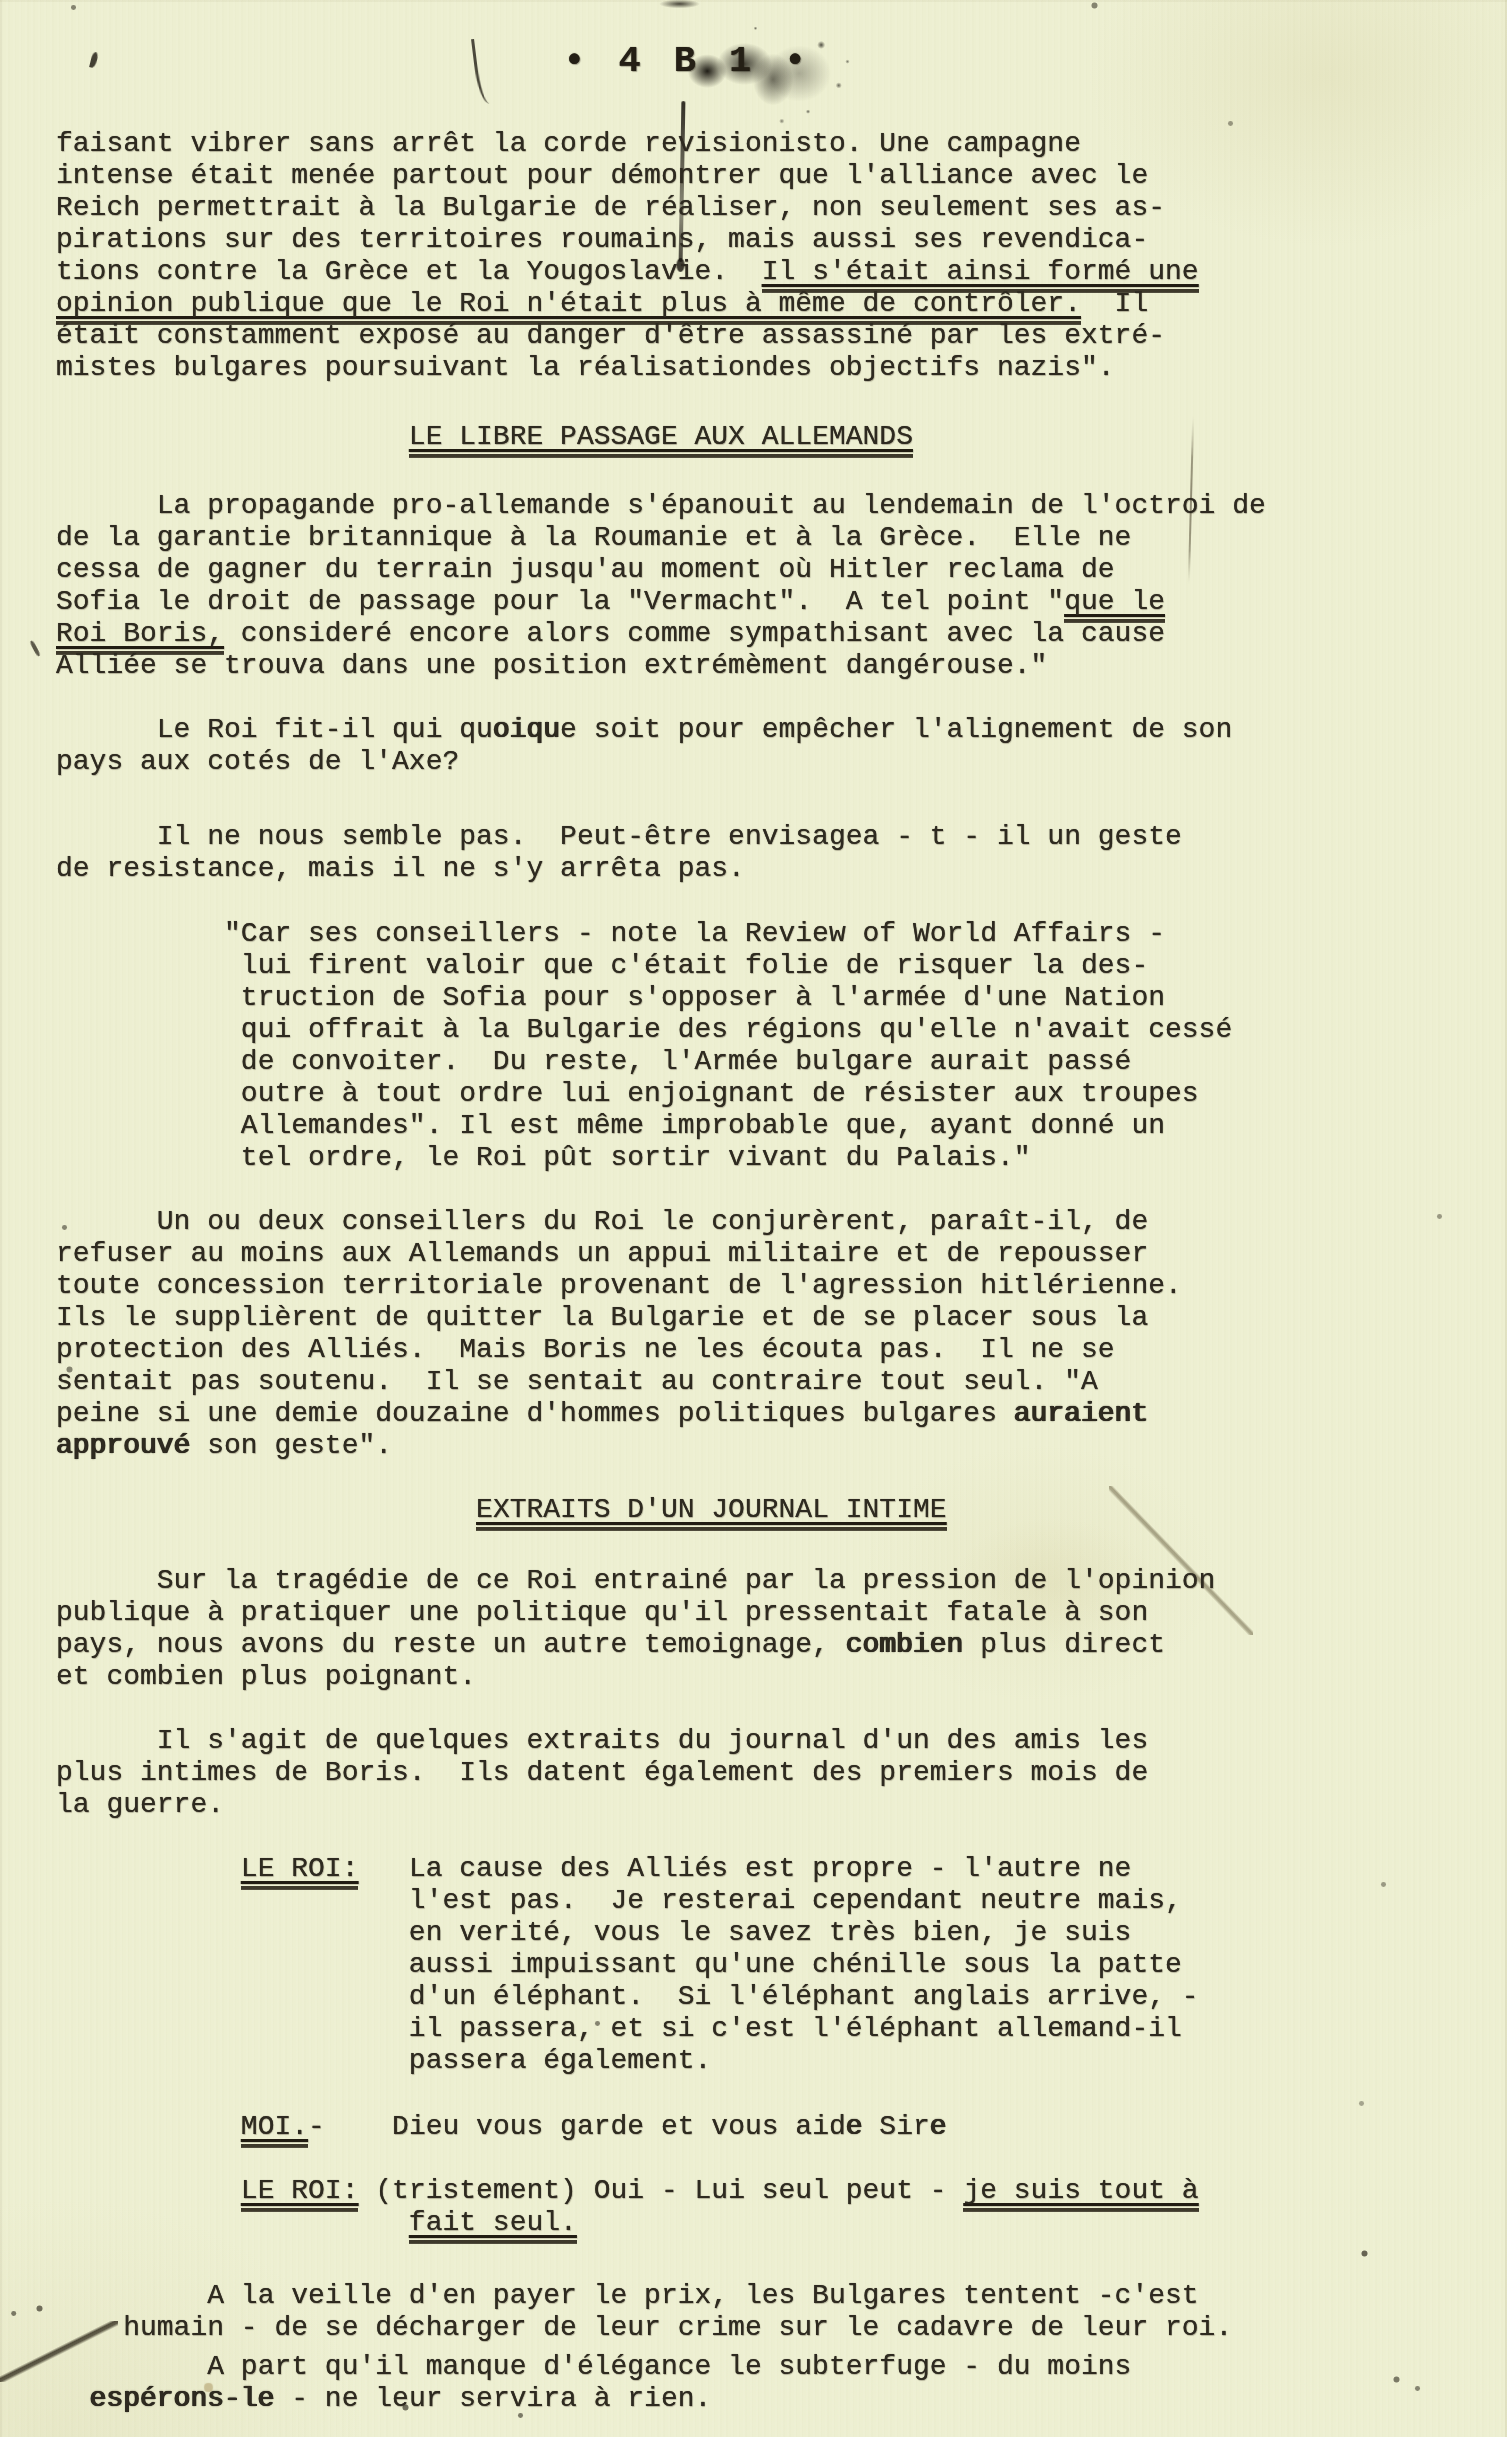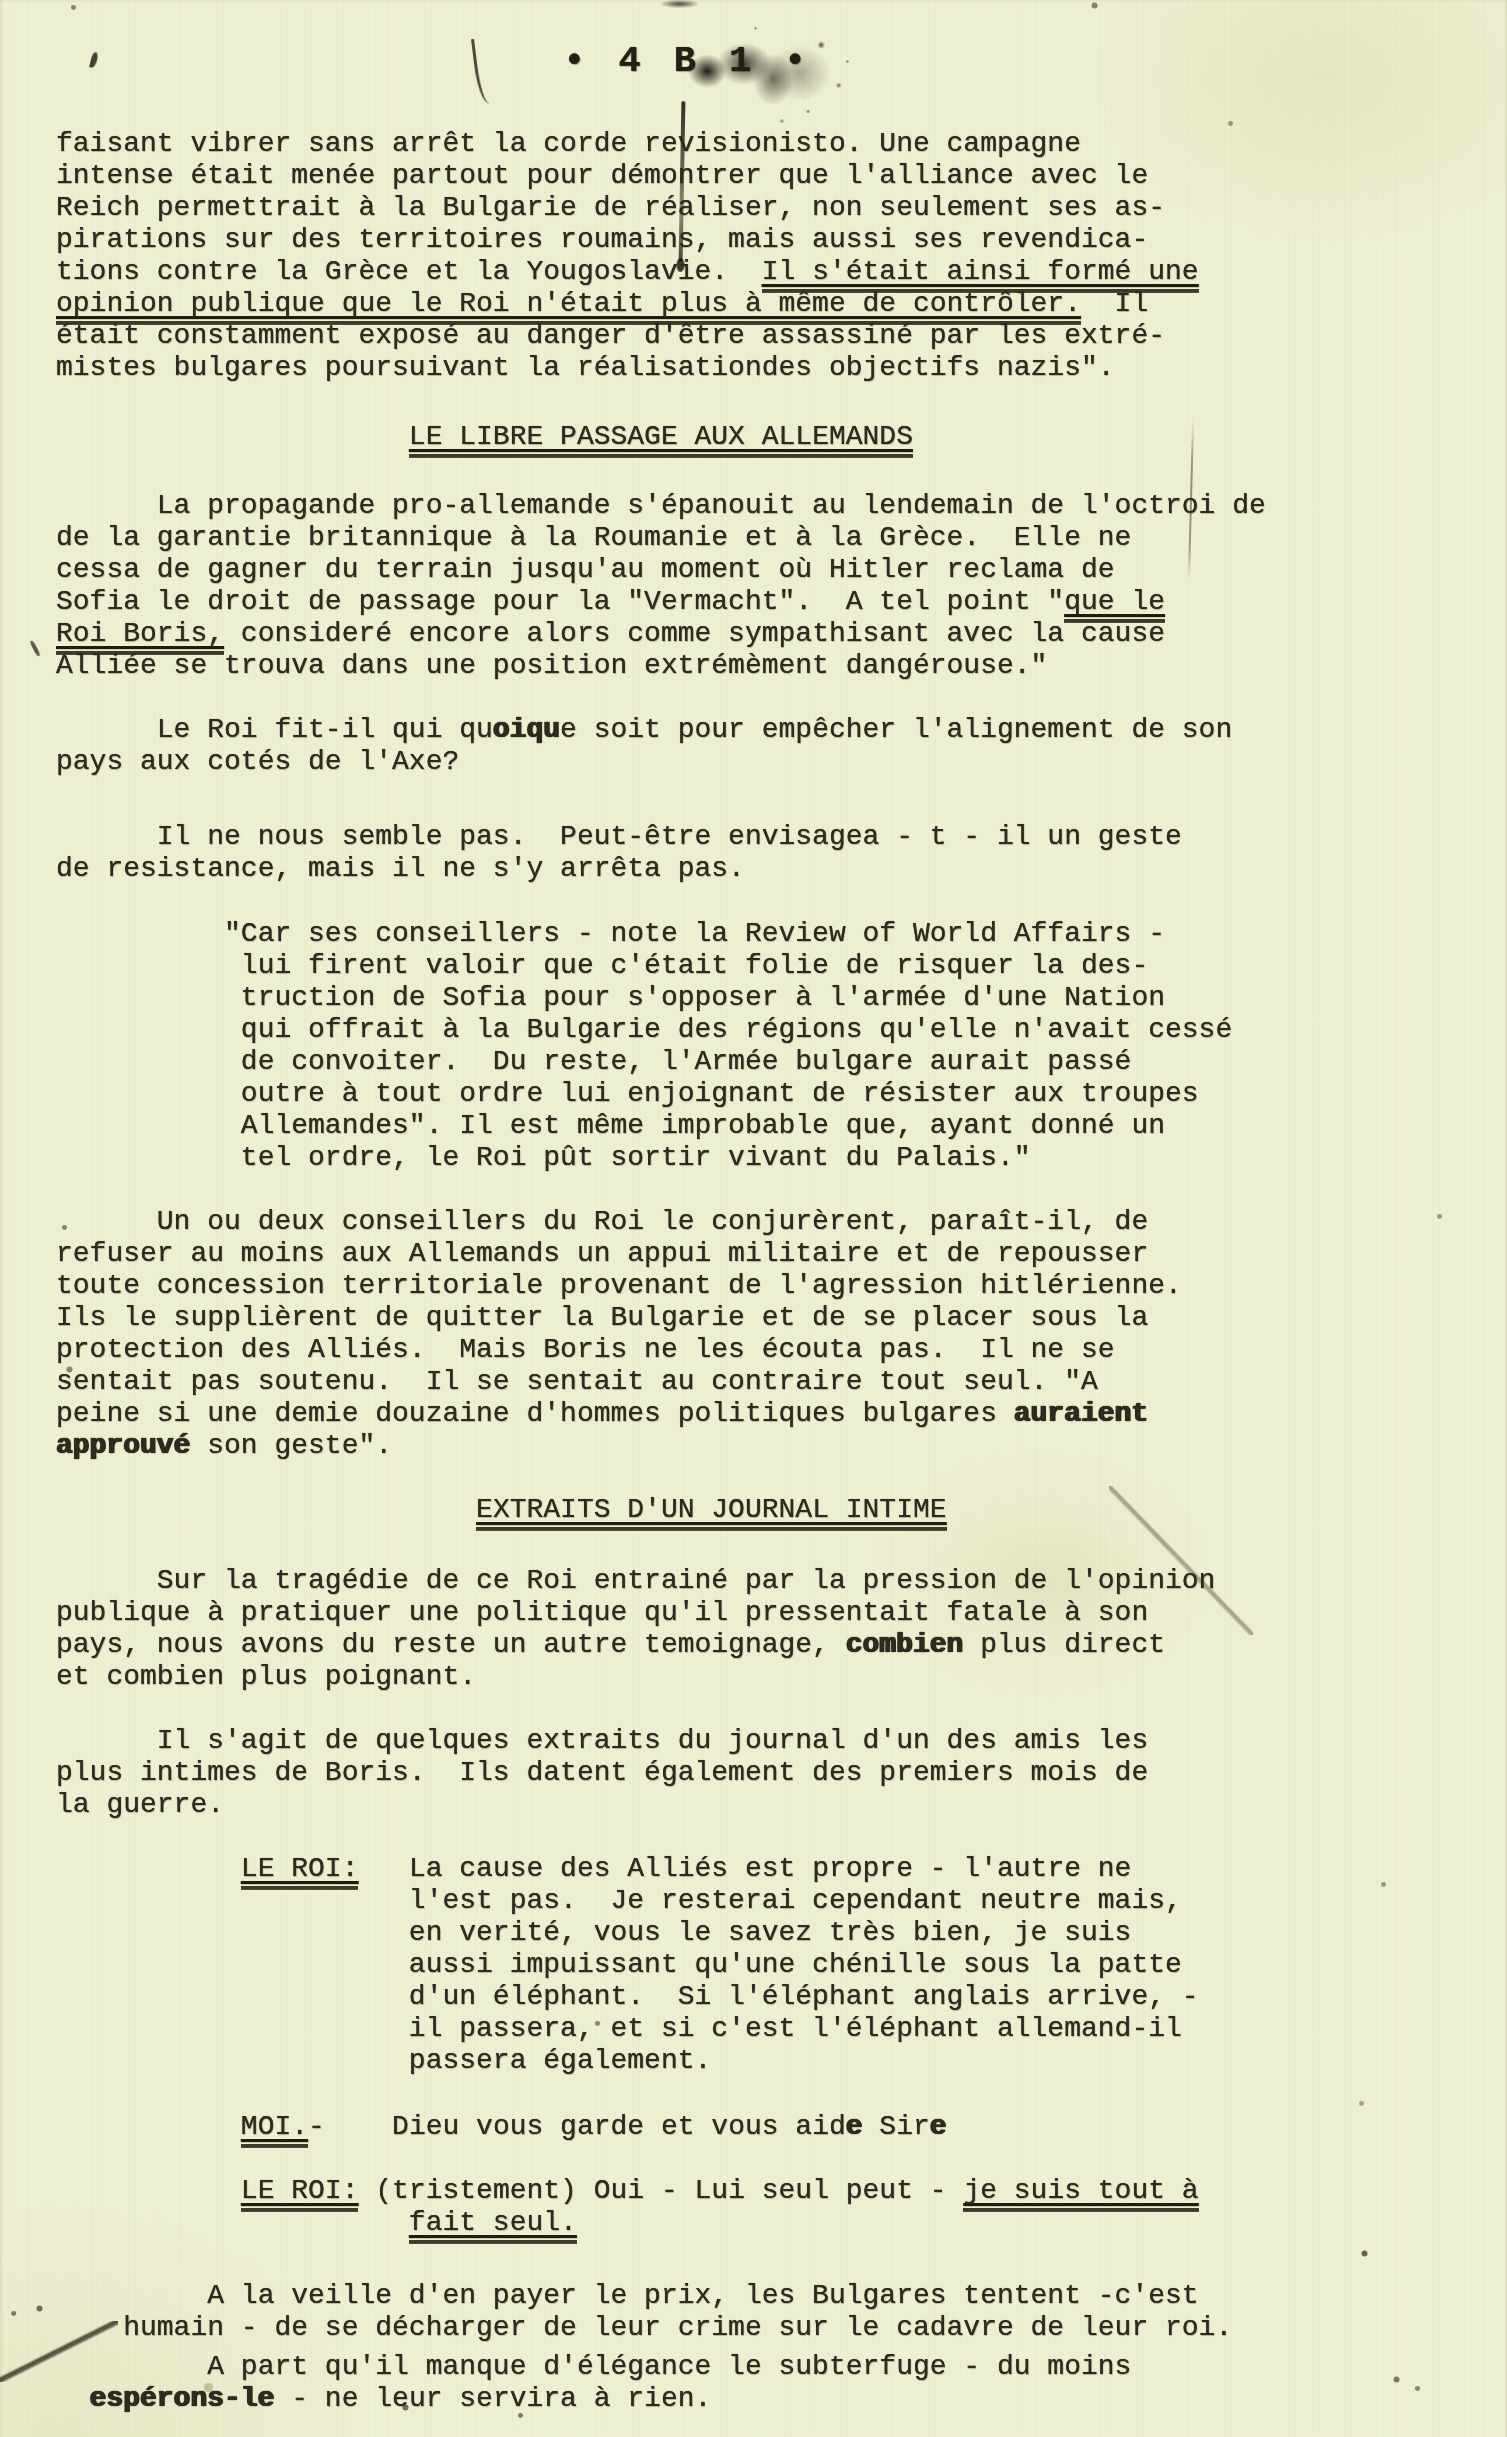--- a/index.html
+++ b/index.html
@@ -43,21 +43,21 @@
   .u2{
     text-decoration:underline;
     text-decoration-thickness:3.4px;
     text-underline-offset:5.4px;
     text-decoration-skip-ink:none;
     text-decoration-color:rgba(30,25,15,.9);
     padding-bottom:6.3px;
     background:linear-gradient(rgba(30,24,13,.85), rgba(30,24,13,.85)) left bottom/100% 3.9px no-repeat;
   }
   .b{
-    font-weight:bold;
+    font-weight:normal;
     text-shadow:0.8px 0 currentColor, -0.8px 0 currentColor, 0 0 1.5px rgba(30,25,15,.9);
     text-align:right;
   }
   
   .art{position:absolute;pointer-events:none;}
   .smudge{
     left:646px;top:13.7px;width:219px;height:119px;
     background:
       radial-gradient(ellipse 27px 23.4px at 28% 48%, rgba(14,11,6,.92), rgba(14,11,6,0) 72%),
       radial-gradient(ellipse 39px 30px at 45% 42%, rgba(14,11,6,.75), rgba(14,11,6,0) 70%),

